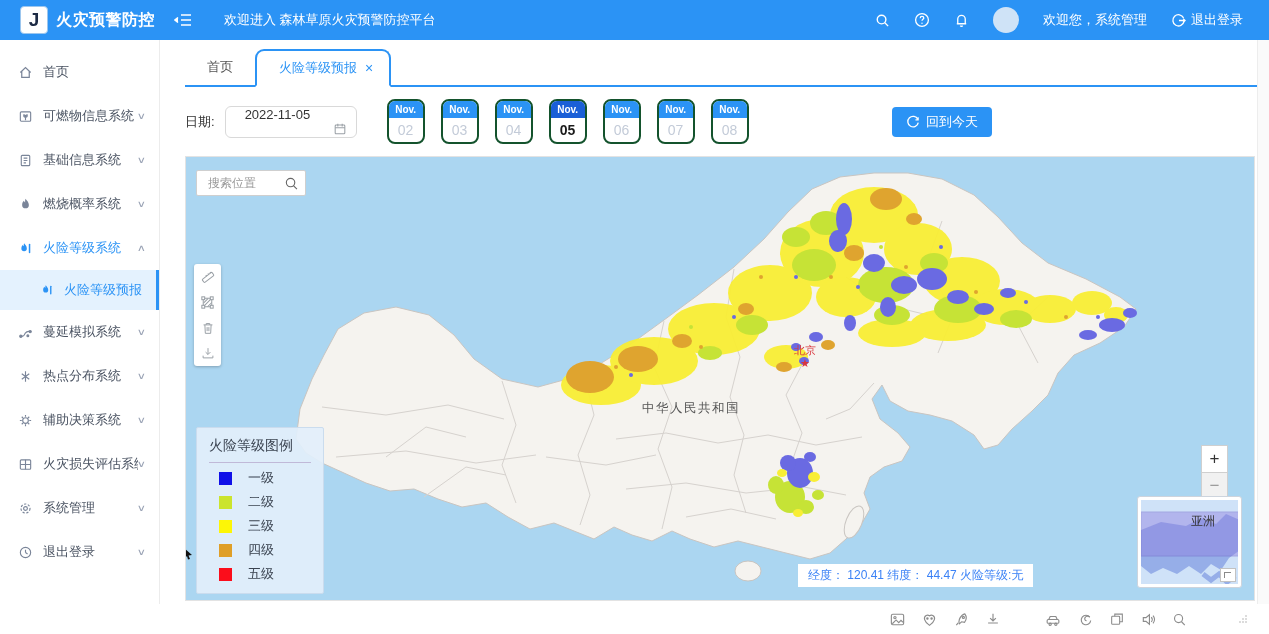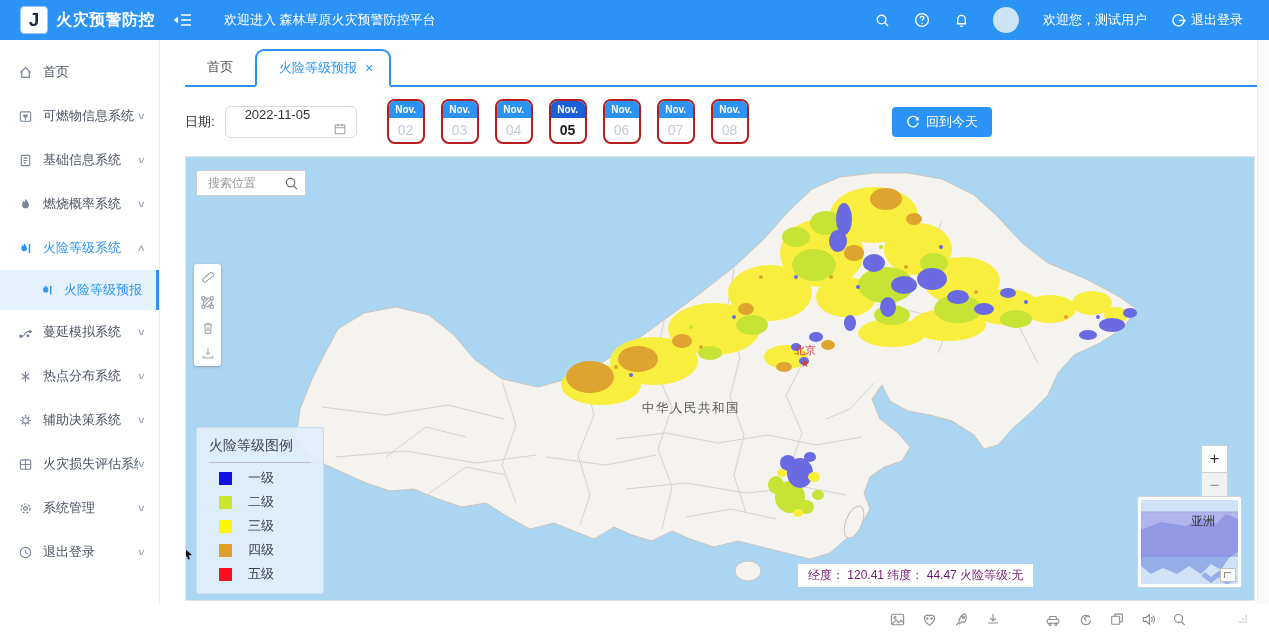--- a/index.html
+++ b/index.html
@@ -44,21 +44,21 @@
                 border-radius:9px 9px 0 0; padding:8px 16px 8px 22px; cursor:pointer; }
   .tab-close { color:#2b93f5; font-size:14px; line-height:1; cursor:pointer; }
 
   
   .toolbar { height:69px; display:flex; align-items:center; padding-right:14px; }
   .date-label { font-size:13px; color:#333; margin-right:10px; }
   .date-input { width:132px; height:32px; border:1px solid #d9d9d9; border-radius:6px; display:flex; align-items:center; padding:0 9px; background:#fff;flex-direction:column; }
   .date-input input { border:none; outline:none; width:92px; font-size:13px; color:#333; font-family:inherit; background:transparent; }
   .date-input svg { margin-left:auto; }
   .date-cards { display:flex; gap:16px; margin-left:30px; }
-  .dcard { width:38px; height:45px; border:2px solid #b91c1c; border-radius:8px; overflow:hidden; background:#fff; cursor:pointer; text-align:center; }
+  .dcard { width:38px; height:45px; border:2px solid #14532d; border-radius:8px; overflow:hidden; background:#fff; cursor:pointer; text-align:center; }
   .dcard .dmon { height:17px; background:#2b93f5; color:#fff; font-size:10px; font-weight:bold; line-height:17px; }
   .dcard .dday { font-size:14px; color:#c3cbd8; line-height:25px; }
   .dcard.selected .dmon { background:#1a5fd7; }
   .dcard.selected .dday { color:#1b1b1b; font-weight:bold; }
   .today-btn { margin-left:auto; margin-right:251px; height:30px; background:#2b93f5; color:#fff; border:none; border-radius:4px;
                font-size:13px; display:flex; align-items:center; gap:6px; padding:0 14px; cursor:pointer; font-family:inherit; }
 
   
   .map { position:relative; width:1070px; height:445px; border:1px solid #e3e3e3; background:#abd6f1; overflow:hidden; }
   .map svg.base { position:absolute; inset:0; }
@@ -68,21 +68,21 @@
   .m-search input::placeholder { color:#999; }
   .m-tools { position:absolute; left:8px; top:107px; width:27px; background:#fff; border-radius:3px;
              box-shadow:0 1px 3px rgba(0,0,0,.25); display:flex; flex-direction:column; align-items:center; padding:4px 0; gap:6px; }
   .m-tool { width:19px; height:19px; display:flex; align-items:center; justify-content:center; cursor:pointer; color:#9aa0a6; }
   .m-legend { position:absolute; left:10px; bottom:6px; width:128px; background:rgba(226,239,251,.92);
               border:1px solid #cadcee; border-radius:2px; padding:9px 12px 10px; }
   .m-legend .lg-title { font-size:14px; color:#3a4350; padding-bottom:7px; border-bottom:1px solid #c0b9d8; }
   .lg-row { display:flex; align-items:center; gap:16px; margin-top:6px; padding-left:10px;text-align:right; }
   .lg-sw { width:13px; height:13px; flex-shrink:0; }
   .lg-lab { font-size:13px; color:#3a4350; }
-  .m-status { position:absolute; left:612px; bottom:13px; background:#fff; padding:3px 10px; font-size:12px; color:#701a75; white-space:nowrap; }
+  .m-status { position:absolute; left:612px; bottom:13px; background:#fff; padding:3px 10px; font-size:12px; color:#3b82f6; white-space:nowrap; }
   .m-zoom { position:absolute; right:26px; top:288px; width:27px; }
   .m-zoom div { width:27px; height:27px; display:flex; align-items:center; justify-content:center; font-size:17px; cursor:pointer;
                 border:1px solid #cfcfcf; color:#333; }
   .m-zoom .zin { background:#fff; border-bottom:none; }
   .m-zoom .zout { background:#f1f1f1; color:#999; }
   .m-layer { position:absolute; right:26px; top:4px; width:62px; height:62px; border:2px solid #e8edf4; border-radius:4px; overflow:hidden; cursor:pointer;
              background:
                radial-gradient(circle at 70% 30%, rgba(20,40,70,.9) 0 18%, transparent 40%),
                linear-gradient(135deg,#b7aa8c 0%,#8fa06b 35%,#4a6b44 60%,#2b4d60 82%,#17293e 100%); }
   .m-layer .layer-label { position:absolute; left:0; right:0; bottom:0; height:17px; background:rgba(214,220,229,.85);
@@ -135,21 +135,21 @@
             <circle cx="8" cy="11.2" r=".7" fill="#fff" stroke="none"></circle>
           </svg>
       </span>
       <span class="h-ico">
         <svg width="15" height="16" viewBox="0 0 16 16" stroke="#fff" stroke-width="1.4" fill="none">
             <path d="M3 12h10M4 12V7a4 4 0 0 1 8 0v5"></path>
             <path d="M6.8 14a1.3 1.3 0 0 0 2.4 0"></path>
           </svg>
       </span>
       <span class="avatar"></span>
-      <span class="greet">欢迎您，测试用户</span>
+      <span class="greet">欢迎您，系统管理</span>
       <span class="logout">
         <svg width="15" height="15" viewBox="0 0 16 16" stroke="#fff" stroke-width="1.4" fill="none">
           <path d="M13.4 5.2A6 6 0 1 0 13.9 9"></path>
             <path d="M8.5 8H15M13 6l2 2-2 2"></path>
         </svg>
         <span>退出登录</span>
       </span>
     </div>
   </header>
 

